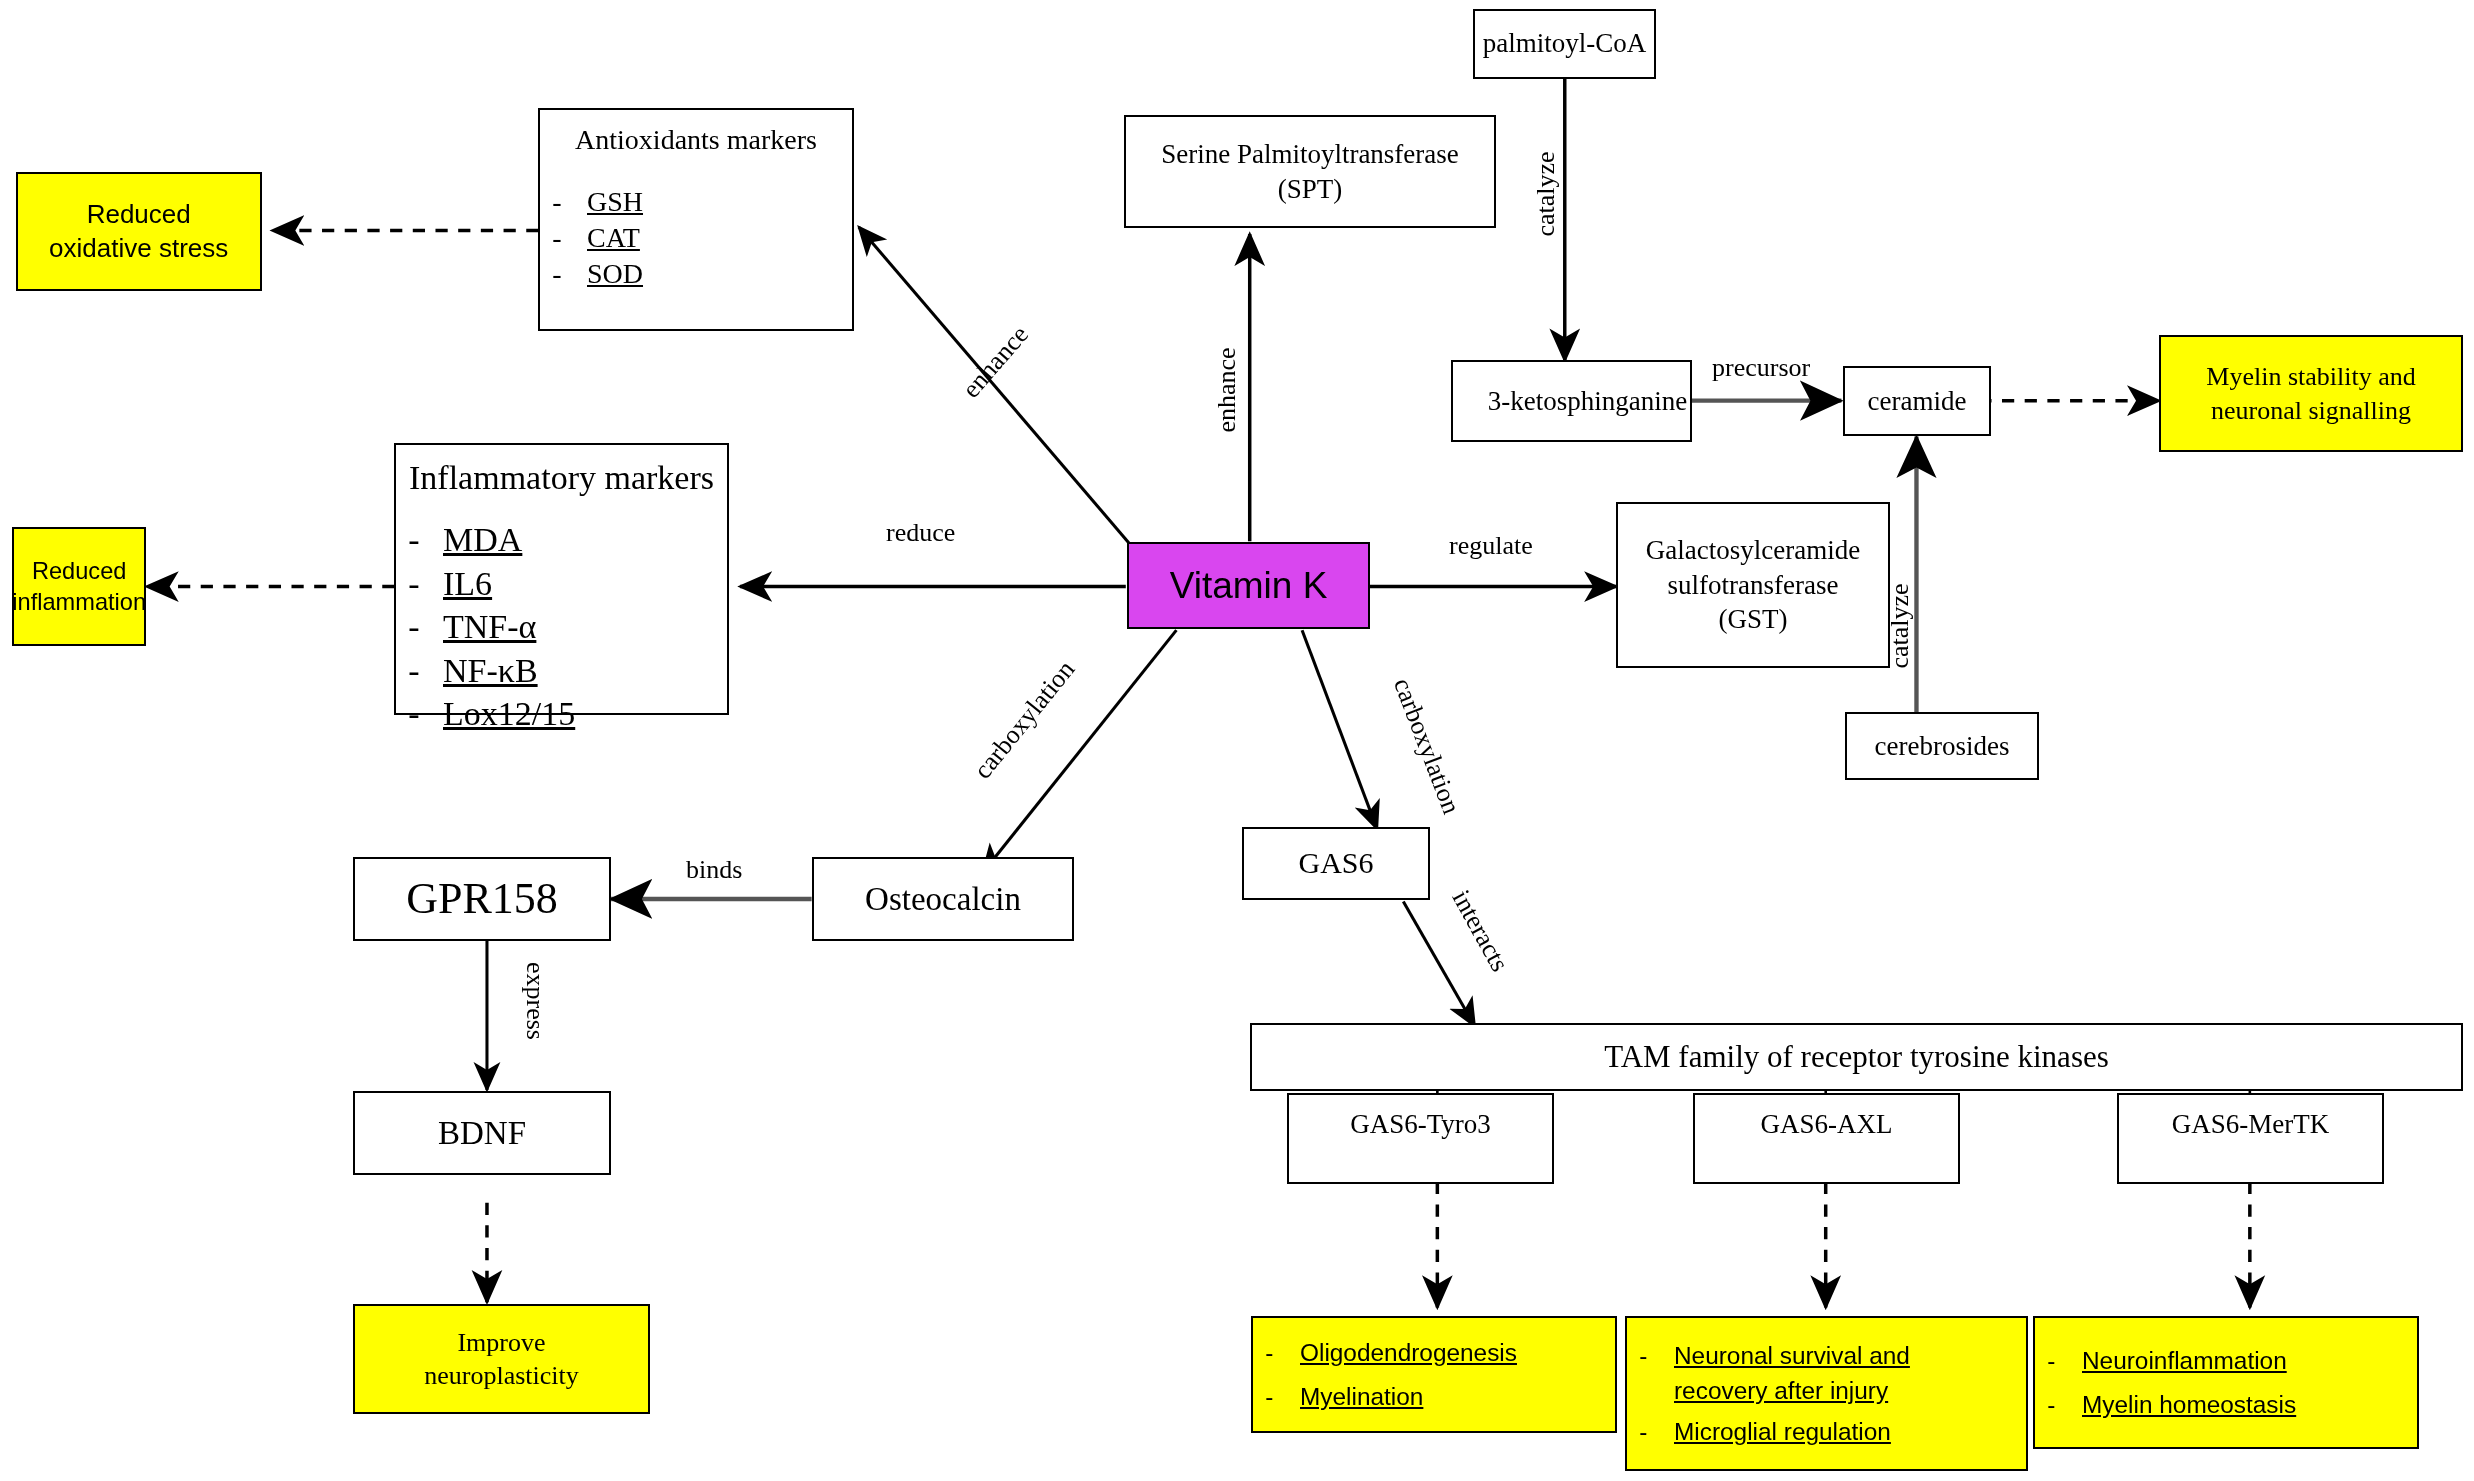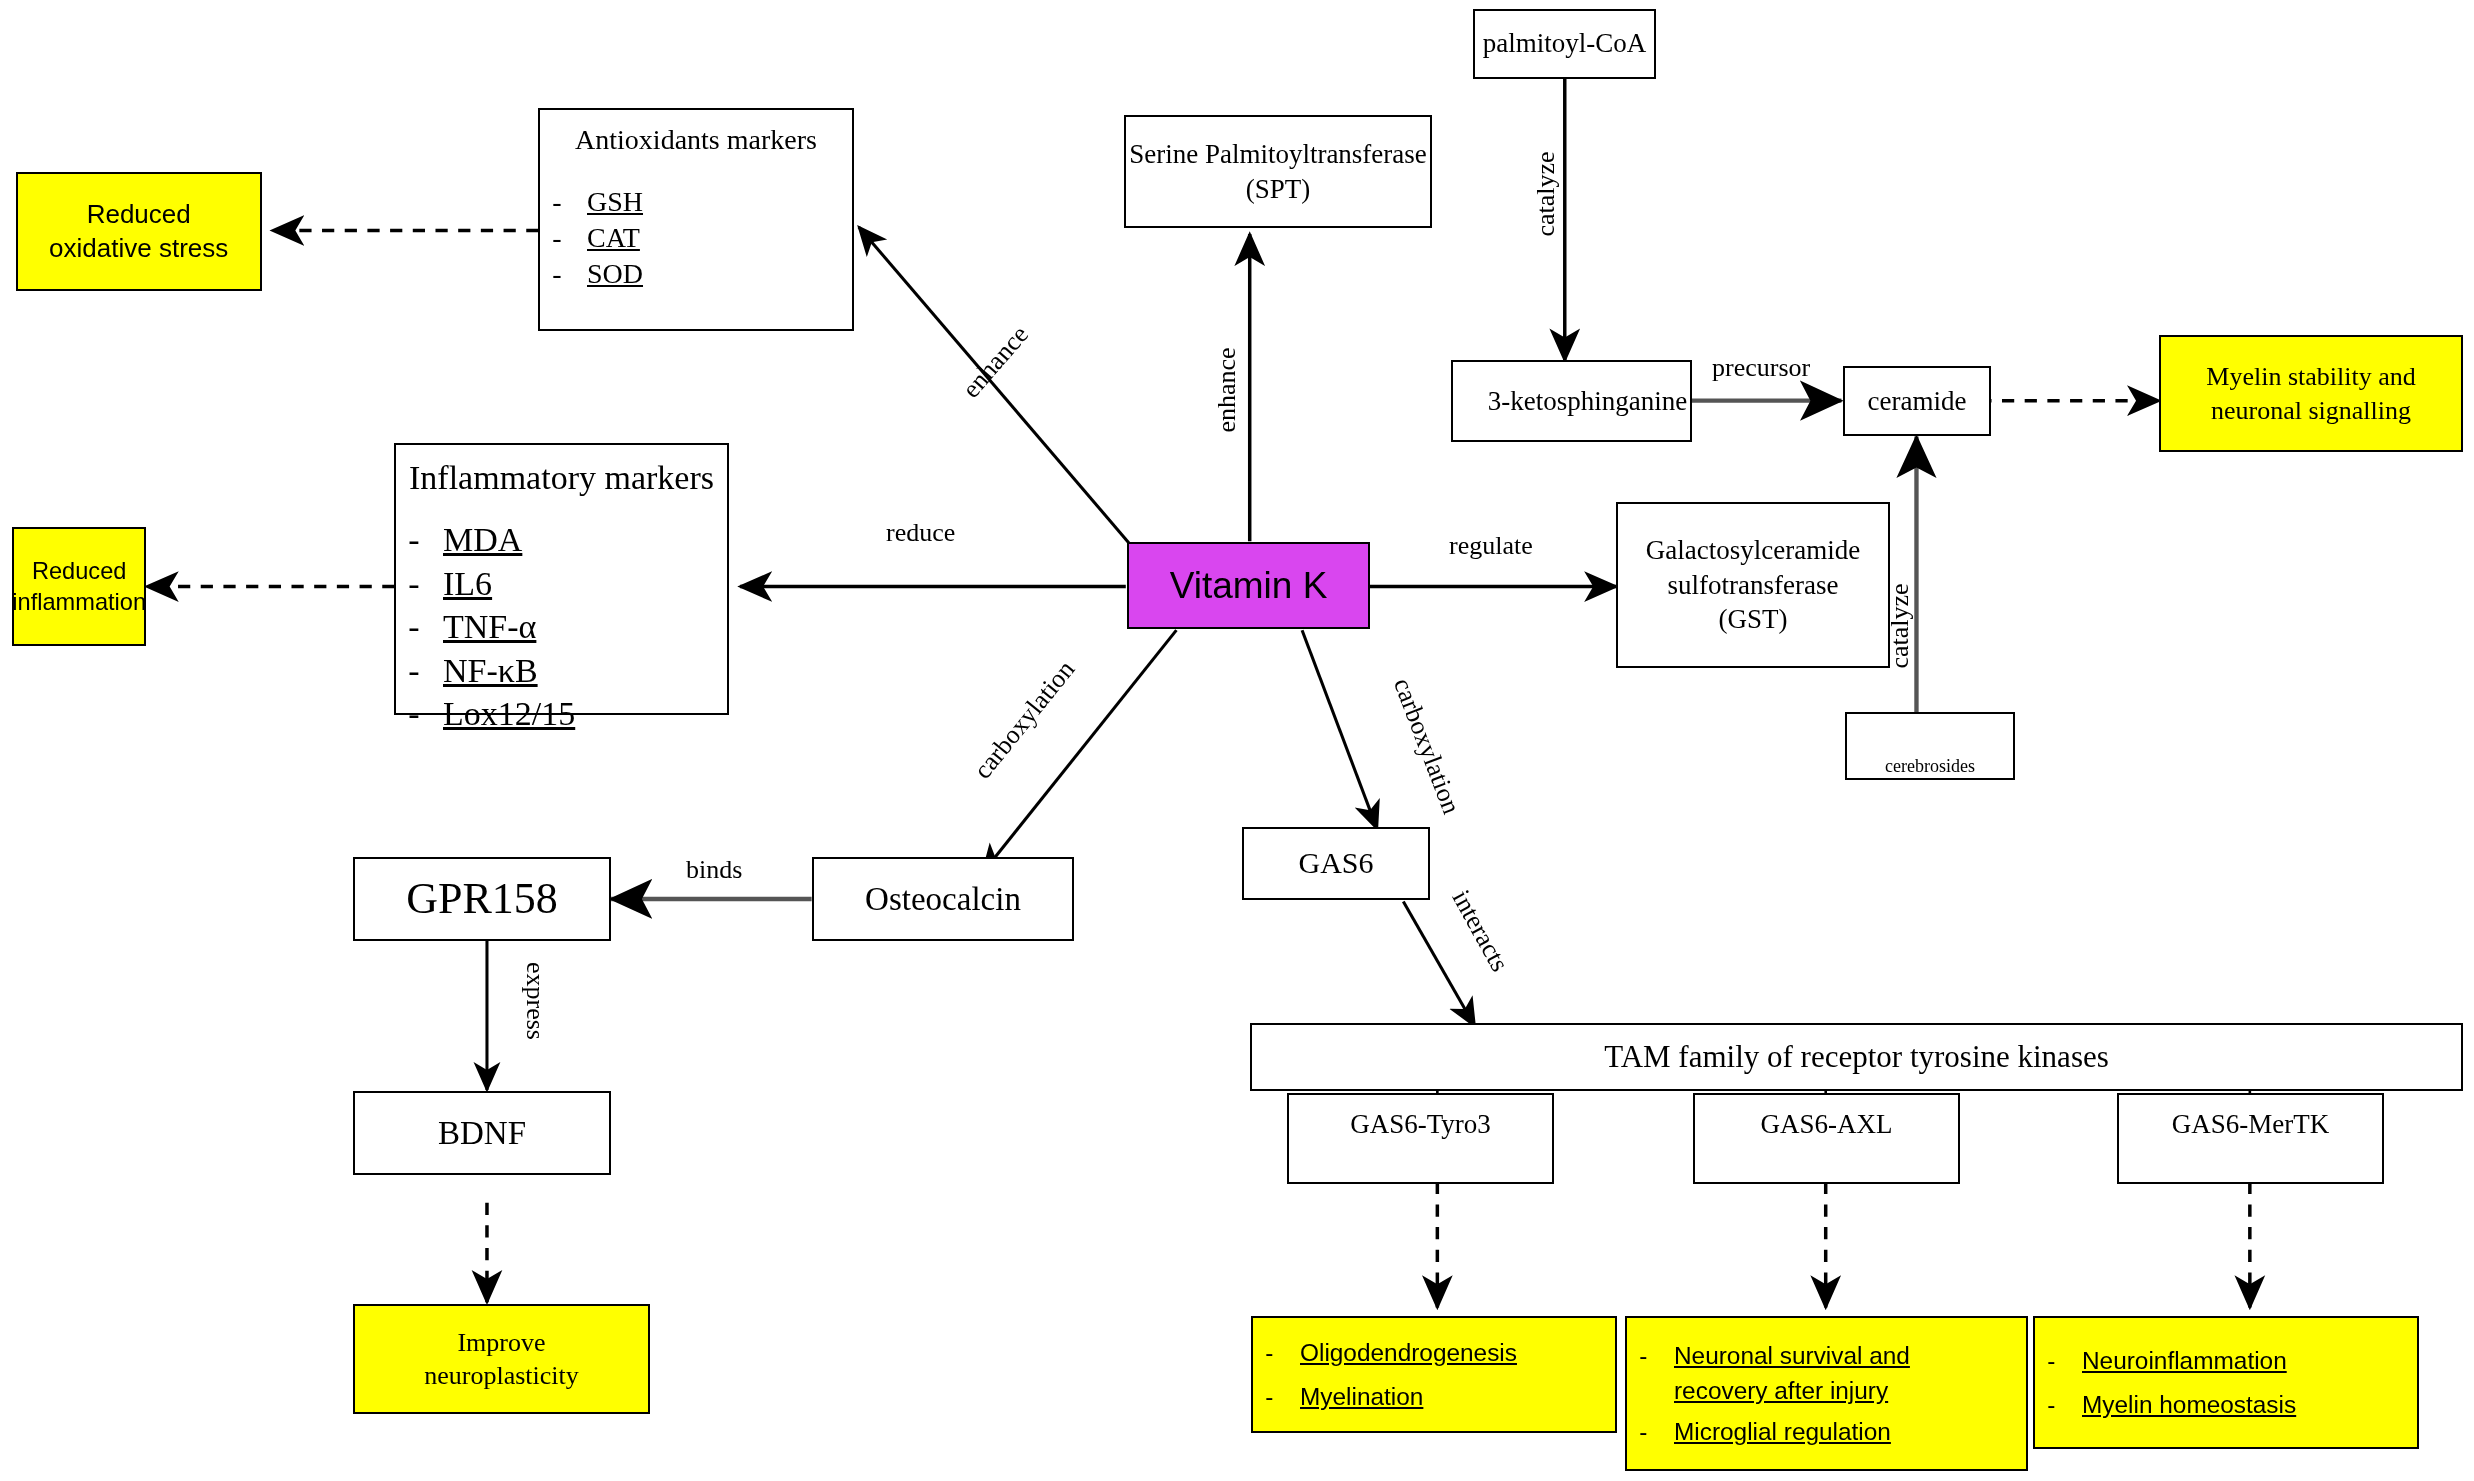--- a/index.html
+++ b/index.html
@@ -183,21 +183,21 @@
           <span class="bdash">-</span>
           <span class="btxt">Lox12/15</span>
         </div>
     </div>
   </div>
 
   <div class="node green" style="left:1127px;top:542px;width:243px;height:87px;font-size:37px;">
     <span class="n-title">Vitamin K</span>
   </div>
 
-  <div class="node" style="left:1124px;top:115px;width:308px;height:113px;font-size:27px;">
+  <div class="node" style="left:1124px;top:115px;width:372px;height:113px;font-size:27px;">
     <span class="n-title">Serine Palmitoyltransferase</span>
     <span class="n-title">(SPT)</span>
   </div>
 
   <div class="node" style="left:1473px;top:8.7px;width:183px;height:70px;font-size:27px;">
     <span class="n-title">palmitoyl-CoA</span>
   </div>
 
   <div class="node" style="left:1451px;top:360px;width:241px;height:82px;font-size:27px;padding-left:32px;">
     <span class="n-title">3-ketosphinganine</span>
@@ -211,21 +211,21 @@
     <span class="n-title">Myelin stability and</span>
     <span class="n-title">neuronal signalling</span>
   </div>
 
   <div class="node" style="left:1616px;top:502px;width:274px;height:166px;font-size:27px;">
     <span class="n-title">Galactosylceramide</span>
     <span class="n-title">sulfotransferase</span>
     <span class="n-title">(GST)</span>
   </div>
 
-  <div class="node" style="left:1845px;top:712px;width:170px;height:68px;font-size:18px;justify-content:flex-end;">
+  <div class="node" style="left:1845px;top:712px;width:194px;height:68px;font-size:27px;">
     <span class="n-title">cerebrosides</span>
   </div>
 
   <div class="node" style="left:812px;top:857px;width:262px;height:84px;font-size:33px;">
     <span class="n-title">Osteocalcin</span>
   </div>
 
   <div class="node" style="left:353px;top:857px;width:258px;height:84px;font-size:44px;">
     <span class="n-title">GPR158</span>
   </div>

